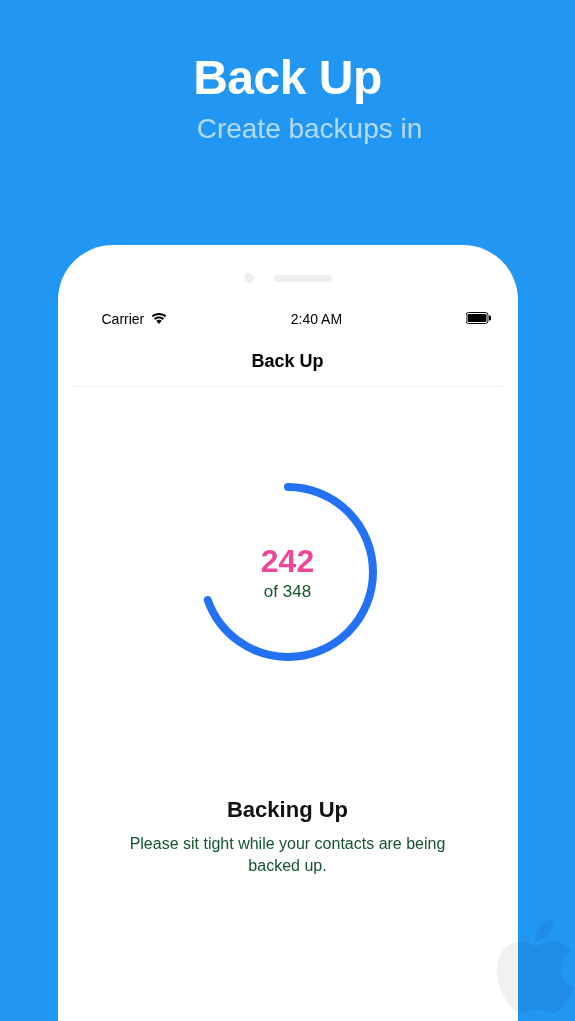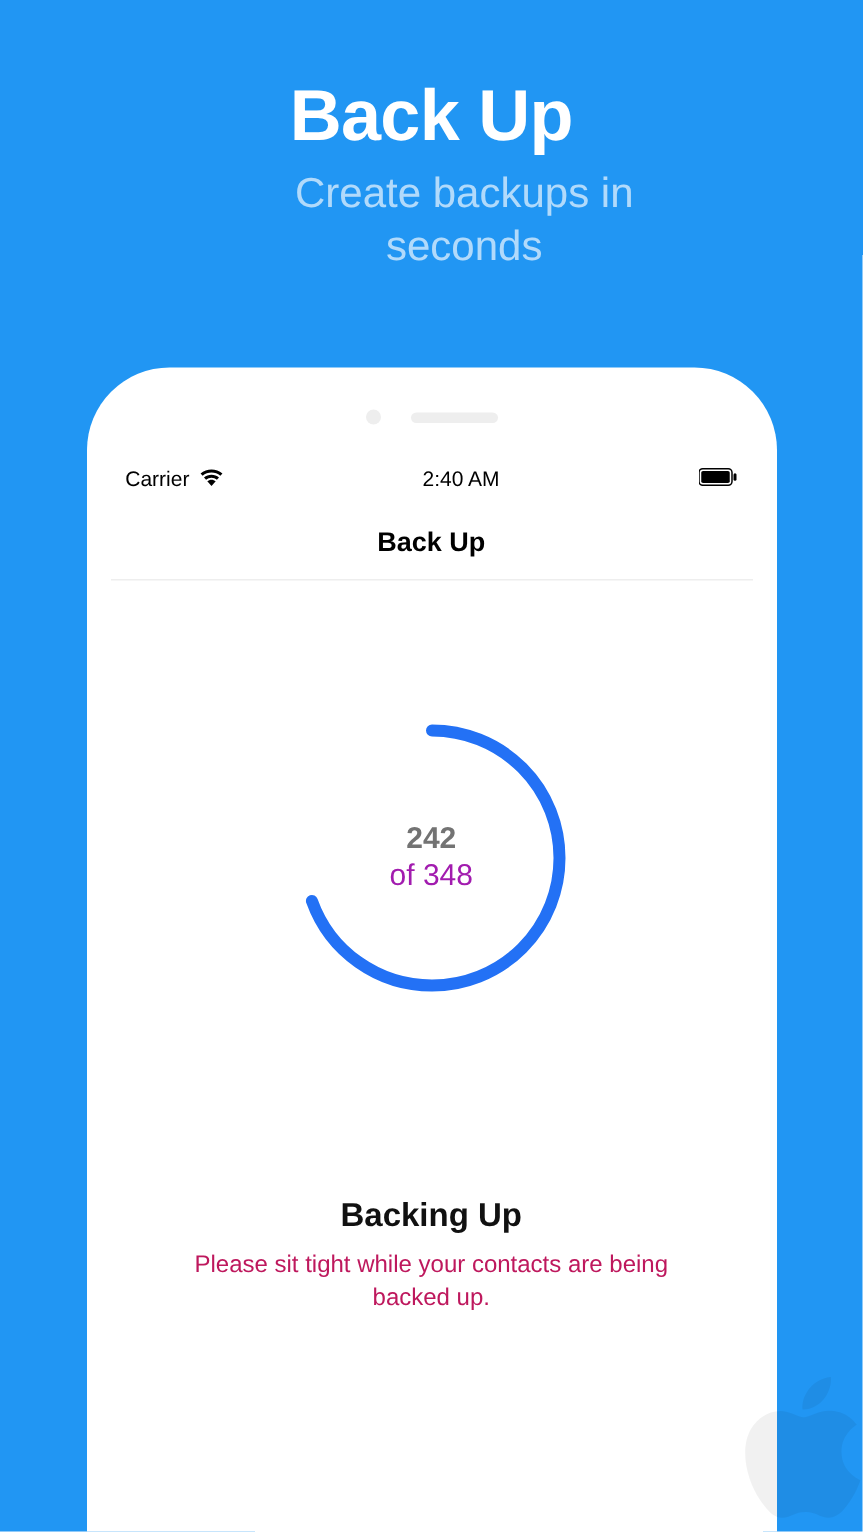--- a/index.html
+++ b/index.html
@@ -65,20 +65,21 @@
     }
     .status-bar {
       display: flex;
       justify-content: space-between;
       align-items: center;
       padding: 0 26px;
       font-size: 14px;
       font-weight: 500;
       color: #000;
       margin-bottom: 24px;
+      margin-left: 18px;
     }
     .status-left {
       display: flex;
       align-items: center;
       gap: 7px;
     }
     .status-right {
       display: flex;
       align-items: center;
     }
@@ -107,60 +108,59 @@
     }
     .ring-center {
       position: absolute;
       inset: 0;
       display: flex;
       flex-direction: column;
       align-items: center;
       justify-content: center;
     }
     .ring-count {
-      font-size: 20px;
+      font-size: 32px;
       font-weight: 700;
-      color: #737373;
+      color: #ec4899;
     }
     .ring-total {
-      font-size: 20px;
-      color: #a21caf;
+      font-size: 17px;
+      color: #14532d;
       margin-top: 2px;
     }
     .status-block {
       text-align: center;
       margin-top: 130px;
       padding: 0 46px;
     }
     .status-title {
       font-size: 22px;
       font-weight: 700;
       color: #111;
     }
     .status-desc {
       font-size: 16px;
-      color: #be185d;
+      color: #14532d;
       margin-top: 10px;
       line-height: 1.35;
     }
     .watermark {
       position: absolute;
       right: -4px;
       bottom: -4px;
       opacity: 0.05;
     }
   </style>
 </head>
 <body>
 
 <div class="promo-header">
   <div class="promo-title">Back Up</div>
   <div class="promo-subtitle">
     <span>Create backups in</span><br>
-    <span>seconds</span>
   </div>
 </div>
 
 <div class="phone">
   <div class="phone-hw">
     <div class="hw-dot"></div>
     <div class="hw-speaker"></div>
   </div>
 
   <div class="status-bar">

